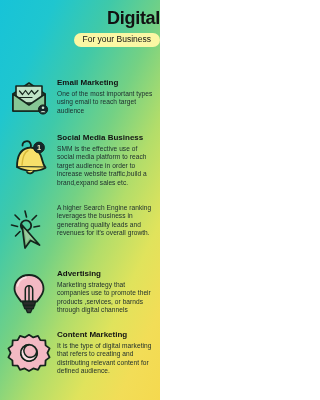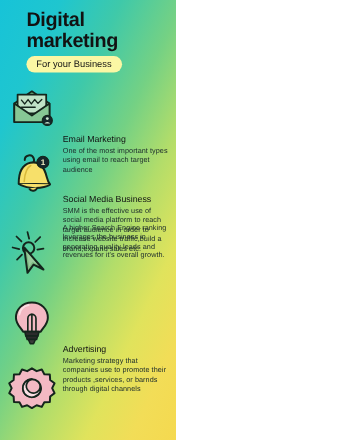--- a/index.html
+++ b/index.html
@@ -23,21 +23,21 @@
         #f2dd57 88%,
         #f5d94f 100%);
     overflow:hidden;
   }
   
   #header {
     position:absolute;
     top:0; left:0;
     width:160px; height:78px;
     padding-left:24px;
-    text-align:left;
+    text-align:right;
   }
   #title {
     margin-top:9px;
     font-size:18px;
     line-height:19px;
     font-weight:bold;
     color:#121212;
     letter-spacing:-0.3px;
   }
   #subtitle-pill {
@@ -72,42 +72,40 @@
     justify-content:center;
     padding-top:3px;
   }
   .text-cell {
     flex:1 1 auto;
     padding-right:7px;
   }
   .sec-title {
     font-size:8px;
     line-height:9.5px;
-    font-weight:normal;
+    font-weight:bold;
     color:#121212;
     margin-bottom:2.5px;
-    margin-top:44px;
   }
   .sec-body {
     font-size:6.6px;
     line-height:8.4px;
     color:#1c2b2b;
     letter-spacing:0.05px;
   }
   svg { display:block; overflow:visible; }
 </style>
 </head>
 <body>
 
 <div id="poster">
 
   <div id="header">
     <div id="title">
       <span>Digital</span><br>
-      <span>marketing</span>
     </div>
     <div id="subtitle-pill">For your Business</div>
   </div>
 
   <div id="body">
 
     <div class="row" style="top:0px;">
       <div class="icon-cell">
         <span>
           <svg width="40" height="34" viewBox="0 0 40 34">
@@ -199,16 +197,20 @@
           <svg width="42" height="42" viewBox="0 0 42 42">
             <path d="M21 1.8 L25.3 4.4 L30 2.9 L32.3 7.2 L37.3 7.4 L37.6 12.4 L41.6 15.4 L39.4 19.9
                      L41.6 24.4 L37.6 27.4 L37.3 32.4 L32.3 32.6 L30 36.9 L25.3 35.4 L21 38
                      L16.7 35.4 L12 36.9 L9.7 32.6 L4.7 32.4 L4.4 27.4 L0.4 24.4 L2.6 19.9
                      L0.4 15.4 L4.4 12.4 L4.7 7.4 L9.7 7.2 L12 2.9 L16.7 4.4 Z" fill="#f3b9c3" stroke="#14251c" stroke-width="1.8" stroke-linejoin="round"></path>
             <circle cx="21" cy="19.9" r="8.2" fill="#f3b9c3" stroke="#14251c" stroke-width="1.8"></circle>
             <path d="M21 11.7 a8.2 8.2 0 1 0 7.6 5.1 a6.4 6.4 0 1 1 -7.6 -5.1 Z" fill="#fbdfe4" stroke="#14251c" stroke-width="1.5" stroke-linejoin="round"></path>
           </svg>
         </span>
       </div>
+      <div class="text-cell">
+        <div class="sec-title">Content Marketing</div>
+        <div class="sec-body">It is the type of digital marketing that refers to creating and distributing relevant content for defined audience.</div>
+      </div>
     </div>
 
   </div>
 </div>
 
 </body></html>

